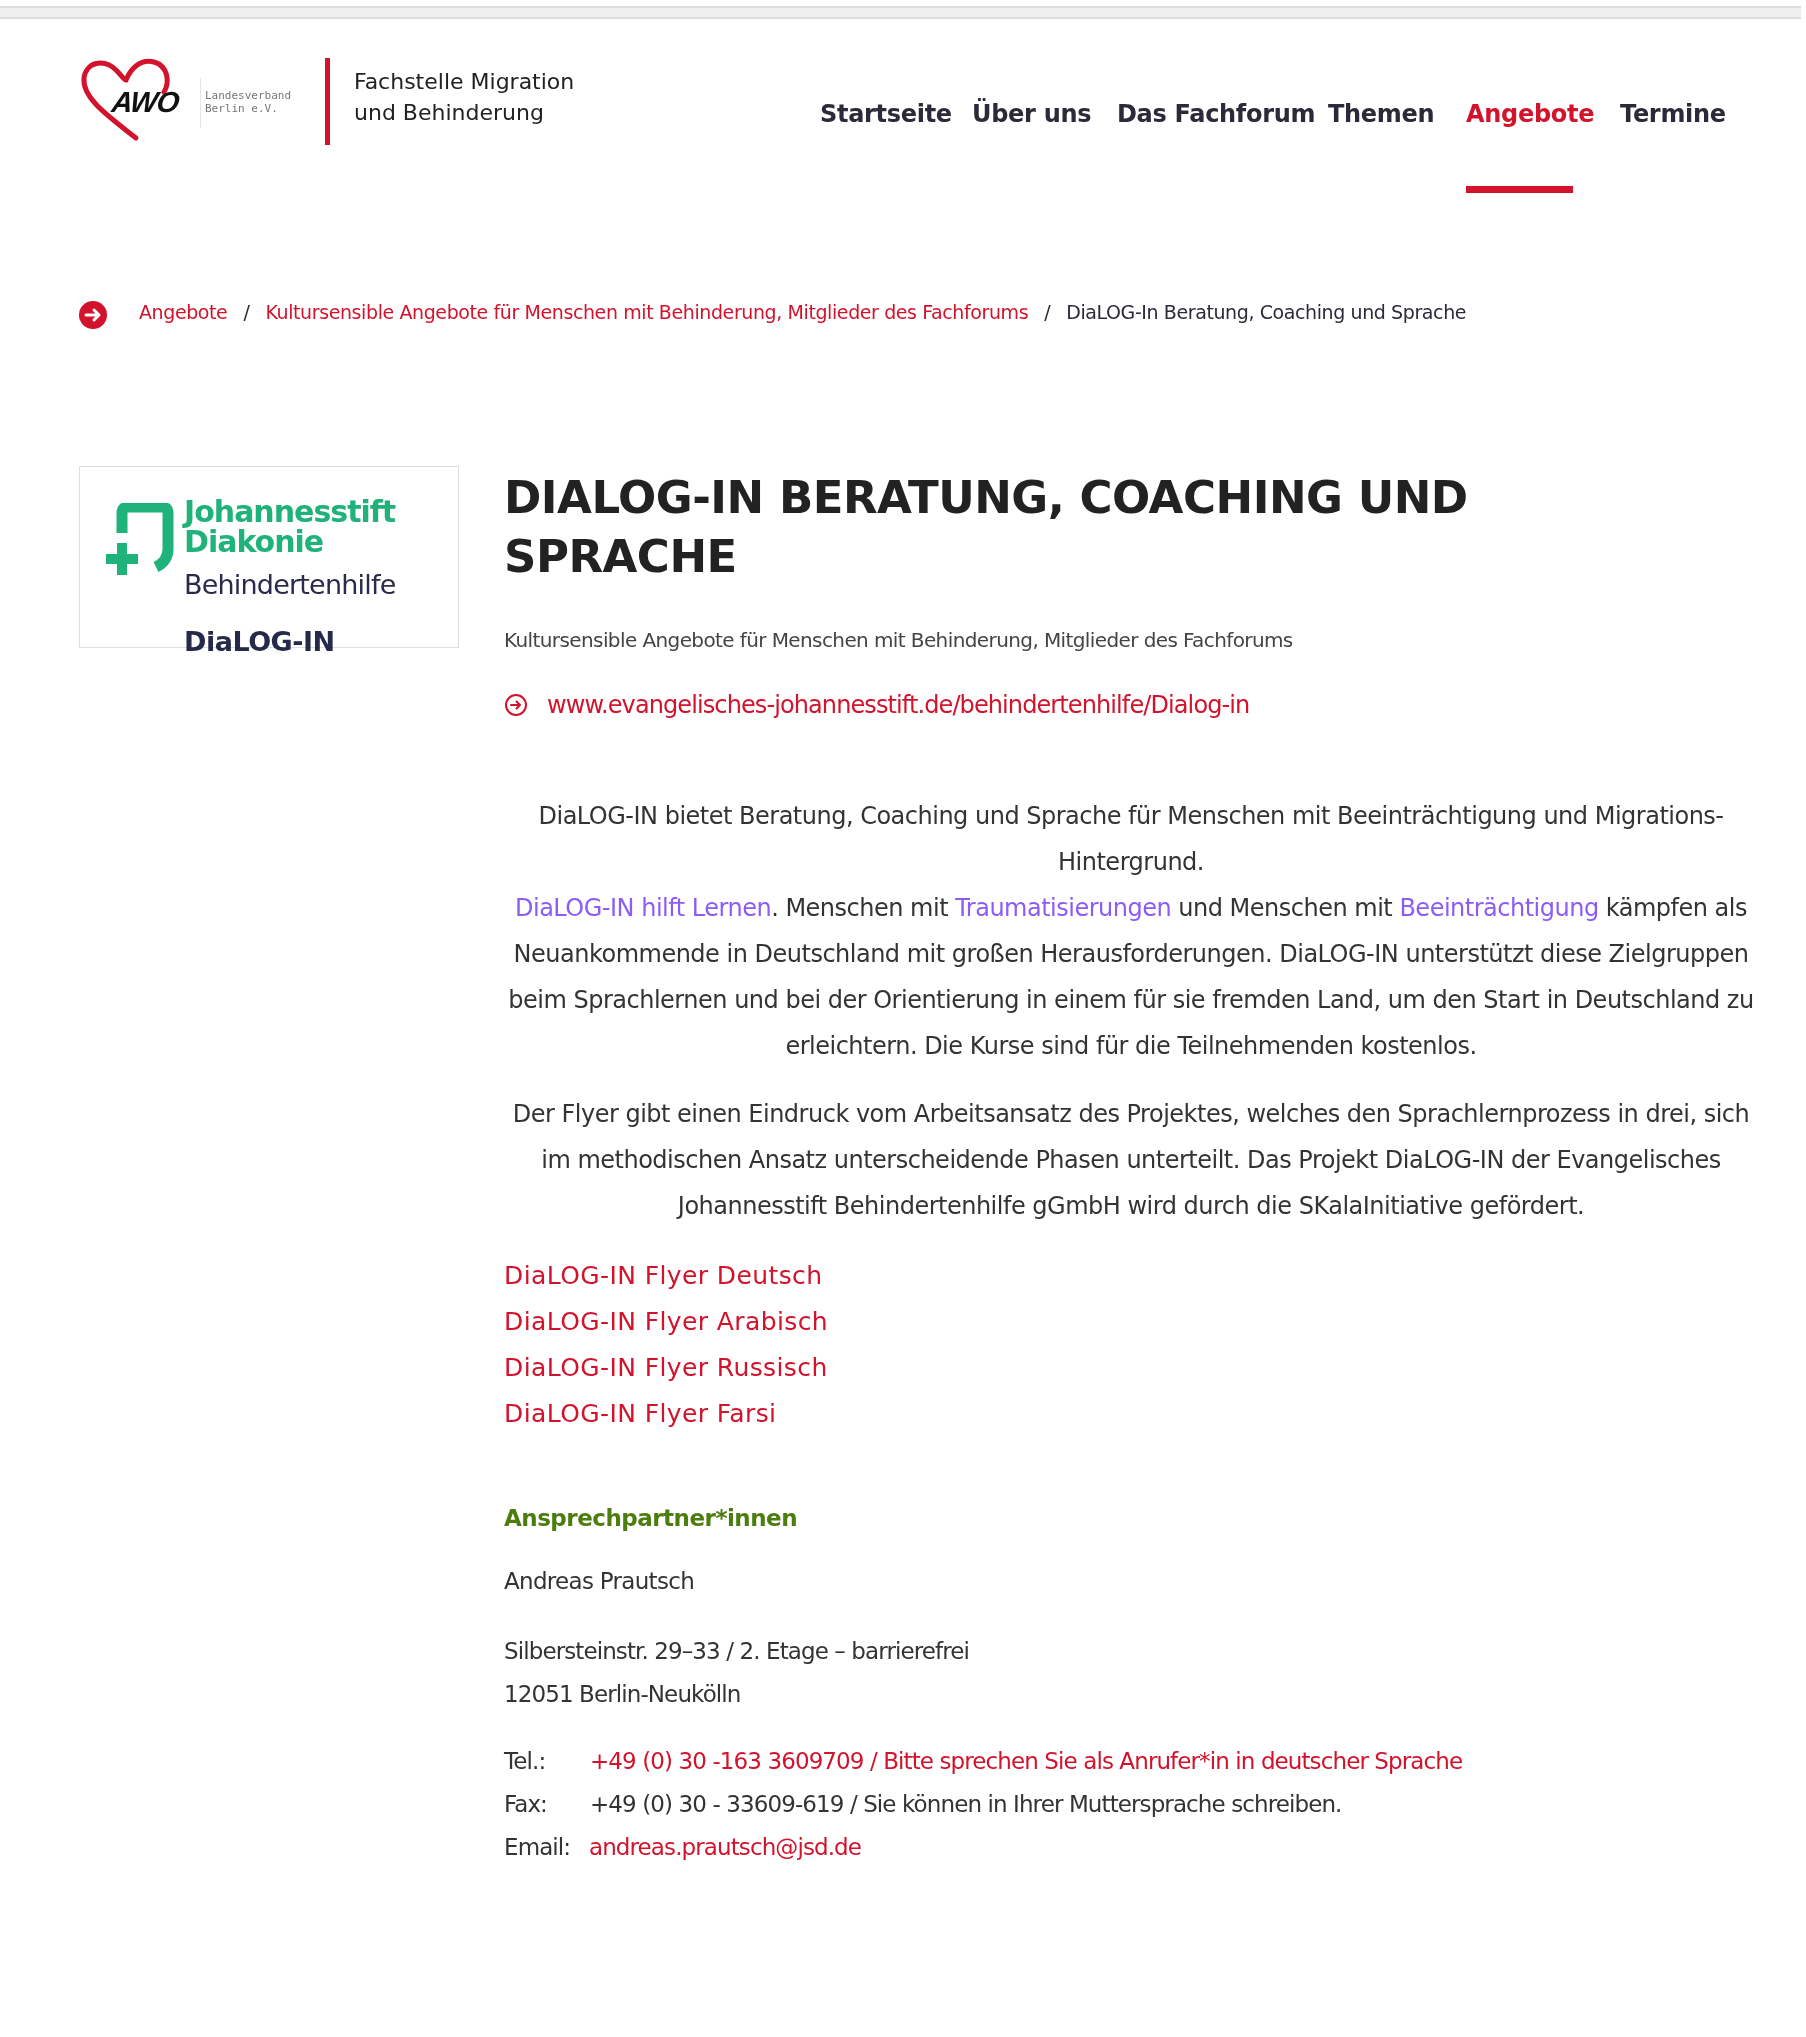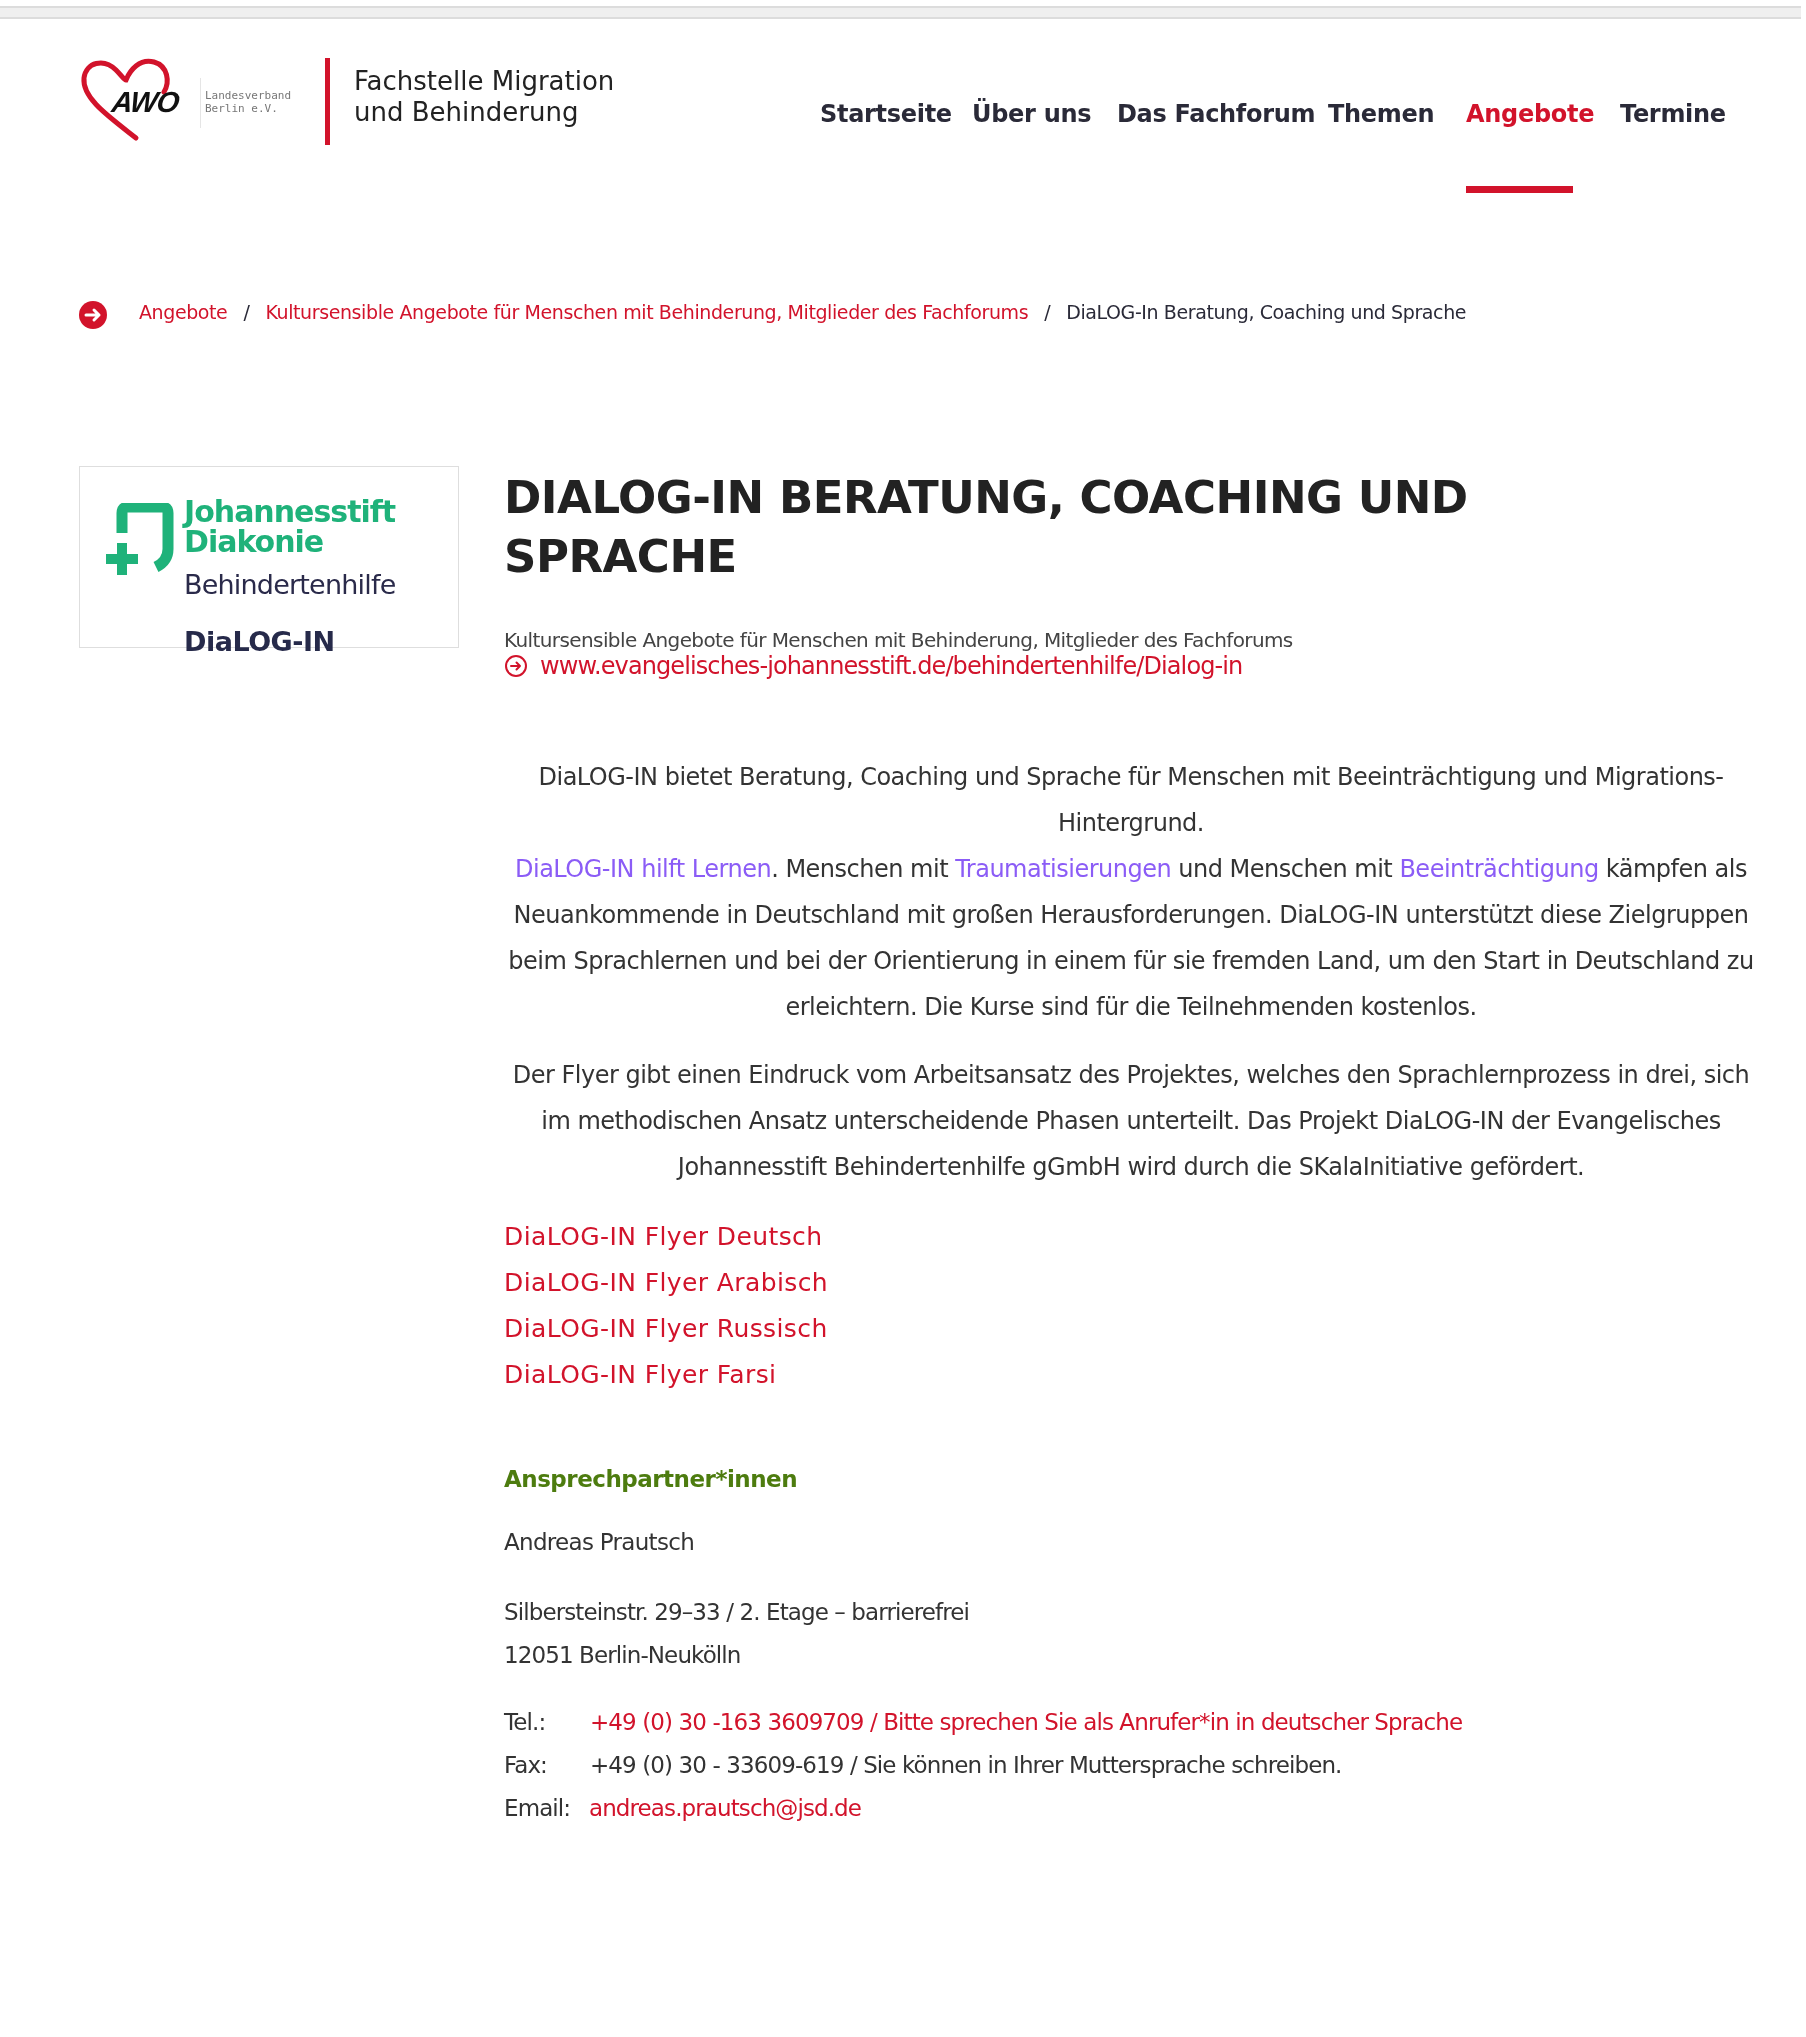--- a/index.html
+++ b/index.html
@@ -8,21 +8,21 @@
 
   .topbar { position: absolute; left: 0; top: 6px; width: 1801px; height: 13px; background: #efefef; border-top: 2px solid #dcdcdc; border-bottom: 2px solid #dcdcdc; }
 
   
   .logo { position: absolute; left: 78px; top: 56px; width: 557px; height: 90px; }
   .awo-heart { position: absolute; left: 0; top: 0; width: 100px; height: 90px; }
   .awo-text { position: absolute; left: 34px; top: 30px; font-family: "Liberation Sans", sans-serif; font-weight: 700; font-style: italic; font-size: 29px; color: #111; letter-spacing: -1px; transform: skewX(-8deg); }
   .awo-divider { position: absolute; left: 122px; top: 22px; width: 1px; height: 50px; background: #e5e5e5; }
   .awo-sub { position: absolute; left: 127px; top: 33px; font-family: "DejaVu Sans Mono", monospace; font-size: 11px; line-height: 13px; color: #777; }
   .logo-redbar { position: absolute; left: 247px; top: 2px; width: 5px; height: 87px; background: #d2132b; }
-  .logo-title { position: absolute; left: 276px; top: 10px; font-family: "DejaVu Sans", sans-serif; font-size: 26px; line-height: 31px; color: #222; font-weight: 400; }
+  .logo-title { position: absolute; left: 276px; top: 10px; font-family: "DejaVu Sans", sans-serif; font-size: 22px; line-height: 31px; color: #222; font-weight: 400; }
 
   .nav { position: absolute; top: 100px; left: 0; height: 40px; }
   .nav-item { position: absolute; top: 0; font-family: "DejaVu Sans", sans-serif; font-size: 24px; font-weight: 700; color: #2a2a38; white-space: nowrap; letter-spacing: -0.3px; cursor: pointer; }
   .nav-item.active { color: #d2132b; }
   .nav-underline { position: absolute; top: 186px; left: 1466px; width: 107px; height: 7px; background: #d2132b; }
 
   
   .breadcrumb { position: absolute; left: 78px; top: 291px; width: 1493px; }
   .bc-icon { position: absolute; left: 0; top: 9px; width: 30px; height: 30px; }
   .bc-text { position: absolute; left: 61px; top: 0; width: 1473px; font-family: "DejaVu Sans", sans-serif; font-weight: 400; font-size: 19px; line-height: 43px; letter-spacing: -0.4px; }
@@ -34,21 +34,21 @@
   .partner-box { position: absolute; left: 79px; top: 466px; width: 380px; height: 182px; border: 1.5px solid #dedede; background: #fff; }
   .jsd-mark { position: absolute; left: 24px; top: 36px; width: 70px; height: 74px; }
   .jsd-name { position: absolute; left: 104px; top: 30px; font-family: "DejaVu Sans", sans-serif; font-weight: 700; font-size: 30px; line-height: 30px; color: #1fb27a; letter-spacing: -1px; }
   .jsd-sub { position: absolute; left: 104px; top: 102px; font-family: "DejaVu Sans", sans-serif; font-size: 27px; color: #2a2a4a; letter-spacing: -0.8px; }
   .jsd-project { position: absolute; left: 104px; top: 159px; font-family: "DejaVu Sans", sans-serif; font-weight: 700; font-size: 27px; color: #262a4a; letter-spacing: -0.5px; }
 
   
   .main { position: absolute; left: 504px; top: 460px; width: 1254px; }
   .page-title { font-family: "DejaVu Sans", sans-serif; font-weight: 700; font-size: 45px; line-height: 59px; color: #222; letter-spacing: -0.5px; margin-top: 8px; }
   .category { margin-top: 42px; font-family: "DejaVu Sans", sans-serif; font-size: 20px; color: #444; letter-spacing: -0.6px; }
-  .ext-link { display: flex; align-items: center; gap: 12px; cursor: pointer; }
+  .ext-link { margin-top: 39px; display: flex; align-items: center; gap: 19px; cursor: pointer; }
   .ext-link-icon { width: 24px; height: 24px; flex: none; }
   .ext-link-text { font-family: "DejaVu Sans", sans-serif; font-size: 24px; color: #d2132b; letter-spacing: -0.9px; }
 
   .body-text { margin-top: 74px; font-family: "DejaVu Sans", sans-serif; font-size: 24px; line-height: 46px; color: #333; letter-spacing: -0.5px; text-align: center; }
   .body-text p { margin: 0; }
   .body-text p + p { margin-top: 22px; }
   .body-text b { color: #8b5cf6; font-weight: 400; }
 
   .flyers { margin-top: 24px; }
   .flyer-link { display: block; font-family: "DejaVu Sans", sans-serif; font-size: 25px; line-height: 46px; color: #d2132b; letter-spacing: 0.4px; cursor: pointer; }

